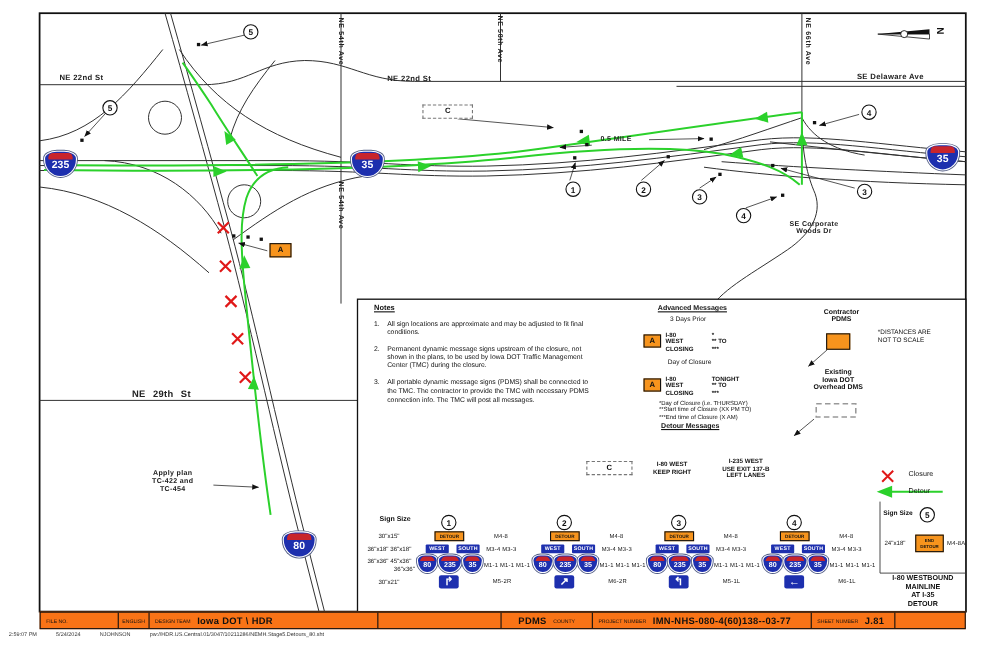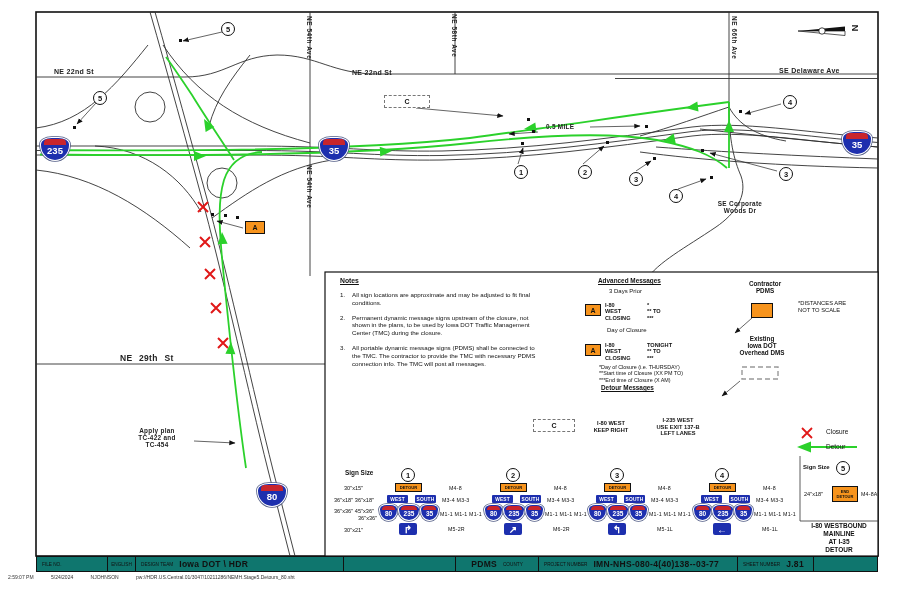--- a/index.html
+++ b/index.html
@@ -37,21 +37,21 @@
   .notes .n-txt{width:192px;}
   .advtxt{position:absolute;font-size:6px;white-space:nowrap;color:#111;}
   .msgsign{position:absolute;display:flex;gap:9px;font-size:5.6px;line-height:6.4px;font-weight:bold;}
   .msgsign .colL{width:33px;}
   .fnote{font-size:5.4px;line-height:6.4px;white-space:nowrap;}
   .ctrlab{position:absolute;text-align:center;font-size:6.3px;font-weight:bold;line-height:7px;}
   .dmsg{position:absolute;text-align:center;font-size:5.7px;font-weight:bold;line-height:6.6px;}
   .sg{position:absolute;width:104px;height:70px;}
   .sg .co{left:21px;top:0;}
   .tbar{position:absolute;left:36px;top:556px;width:842px;height:16px;display:flex;border:1.2px solid #111;
-        box-sizing:border-box;background:#0f766e;}
+        box-sizing:border-box;background:#f97316;}
   .tc{border-right:1px solid #111;display:flex;align-items:center;gap:6px;padding:0 5px;box-sizing:border-box;overflow:hidden;}
   .tc.c{justify-content:center;}
   .tc.last{border-right:none;flex:1;}
   .tc-sm{font-size:4.7px;white-space:nowrap;}
   .tc-lg{font-size:8.5px;font-weight:bold;white-space:nowrap;letter-spacing:.3px;}
   .status{position:absolute;left:8px;top:574px;font-size:5px;color:#333;white-space:nowrap;}
   .status span{margin-right:16px;}
   .tblock{position:absolute;left:800px;top:522px;width:78px;text-align:center;font-size:6.5px;font-weight:bold;line-height:8px;}
 </style>
 </head>
@@ -438,21 +438,21 @@
       <span class="tc-sm">DESIGN TEAM</span>
       <span class="tc-lg">Iowa DOT \ HDR</span>
       </div>
     <div class="tc" style="width:112px"></div>
     <div class="tc c" style="width:83px">
       <span class="tc-lg">PDMS</span>
       <span class="tc-sm">COUNTY</span>
       </div>
     <div class="tc" style="width:199px">
       <span class="tc-sm">PROJECT NUMBER</span>
-      <span class="tc-lg">IMN-NHS-080-4(40)138--03-77</span>
+      <span class="tc-lg">IMN-NHS-080-4(60)138--03-77</span>
       </div>
     <div class="tc" style="width:76px">
       <span class="tc-sm">SHEET NUMBER</span>
       <span class="tc-lg">J.81</span>
       </div>
     <div class="tc last"></div>
   </div>
 
   <div class="status">
     <span>2:59:07 PM</span>

